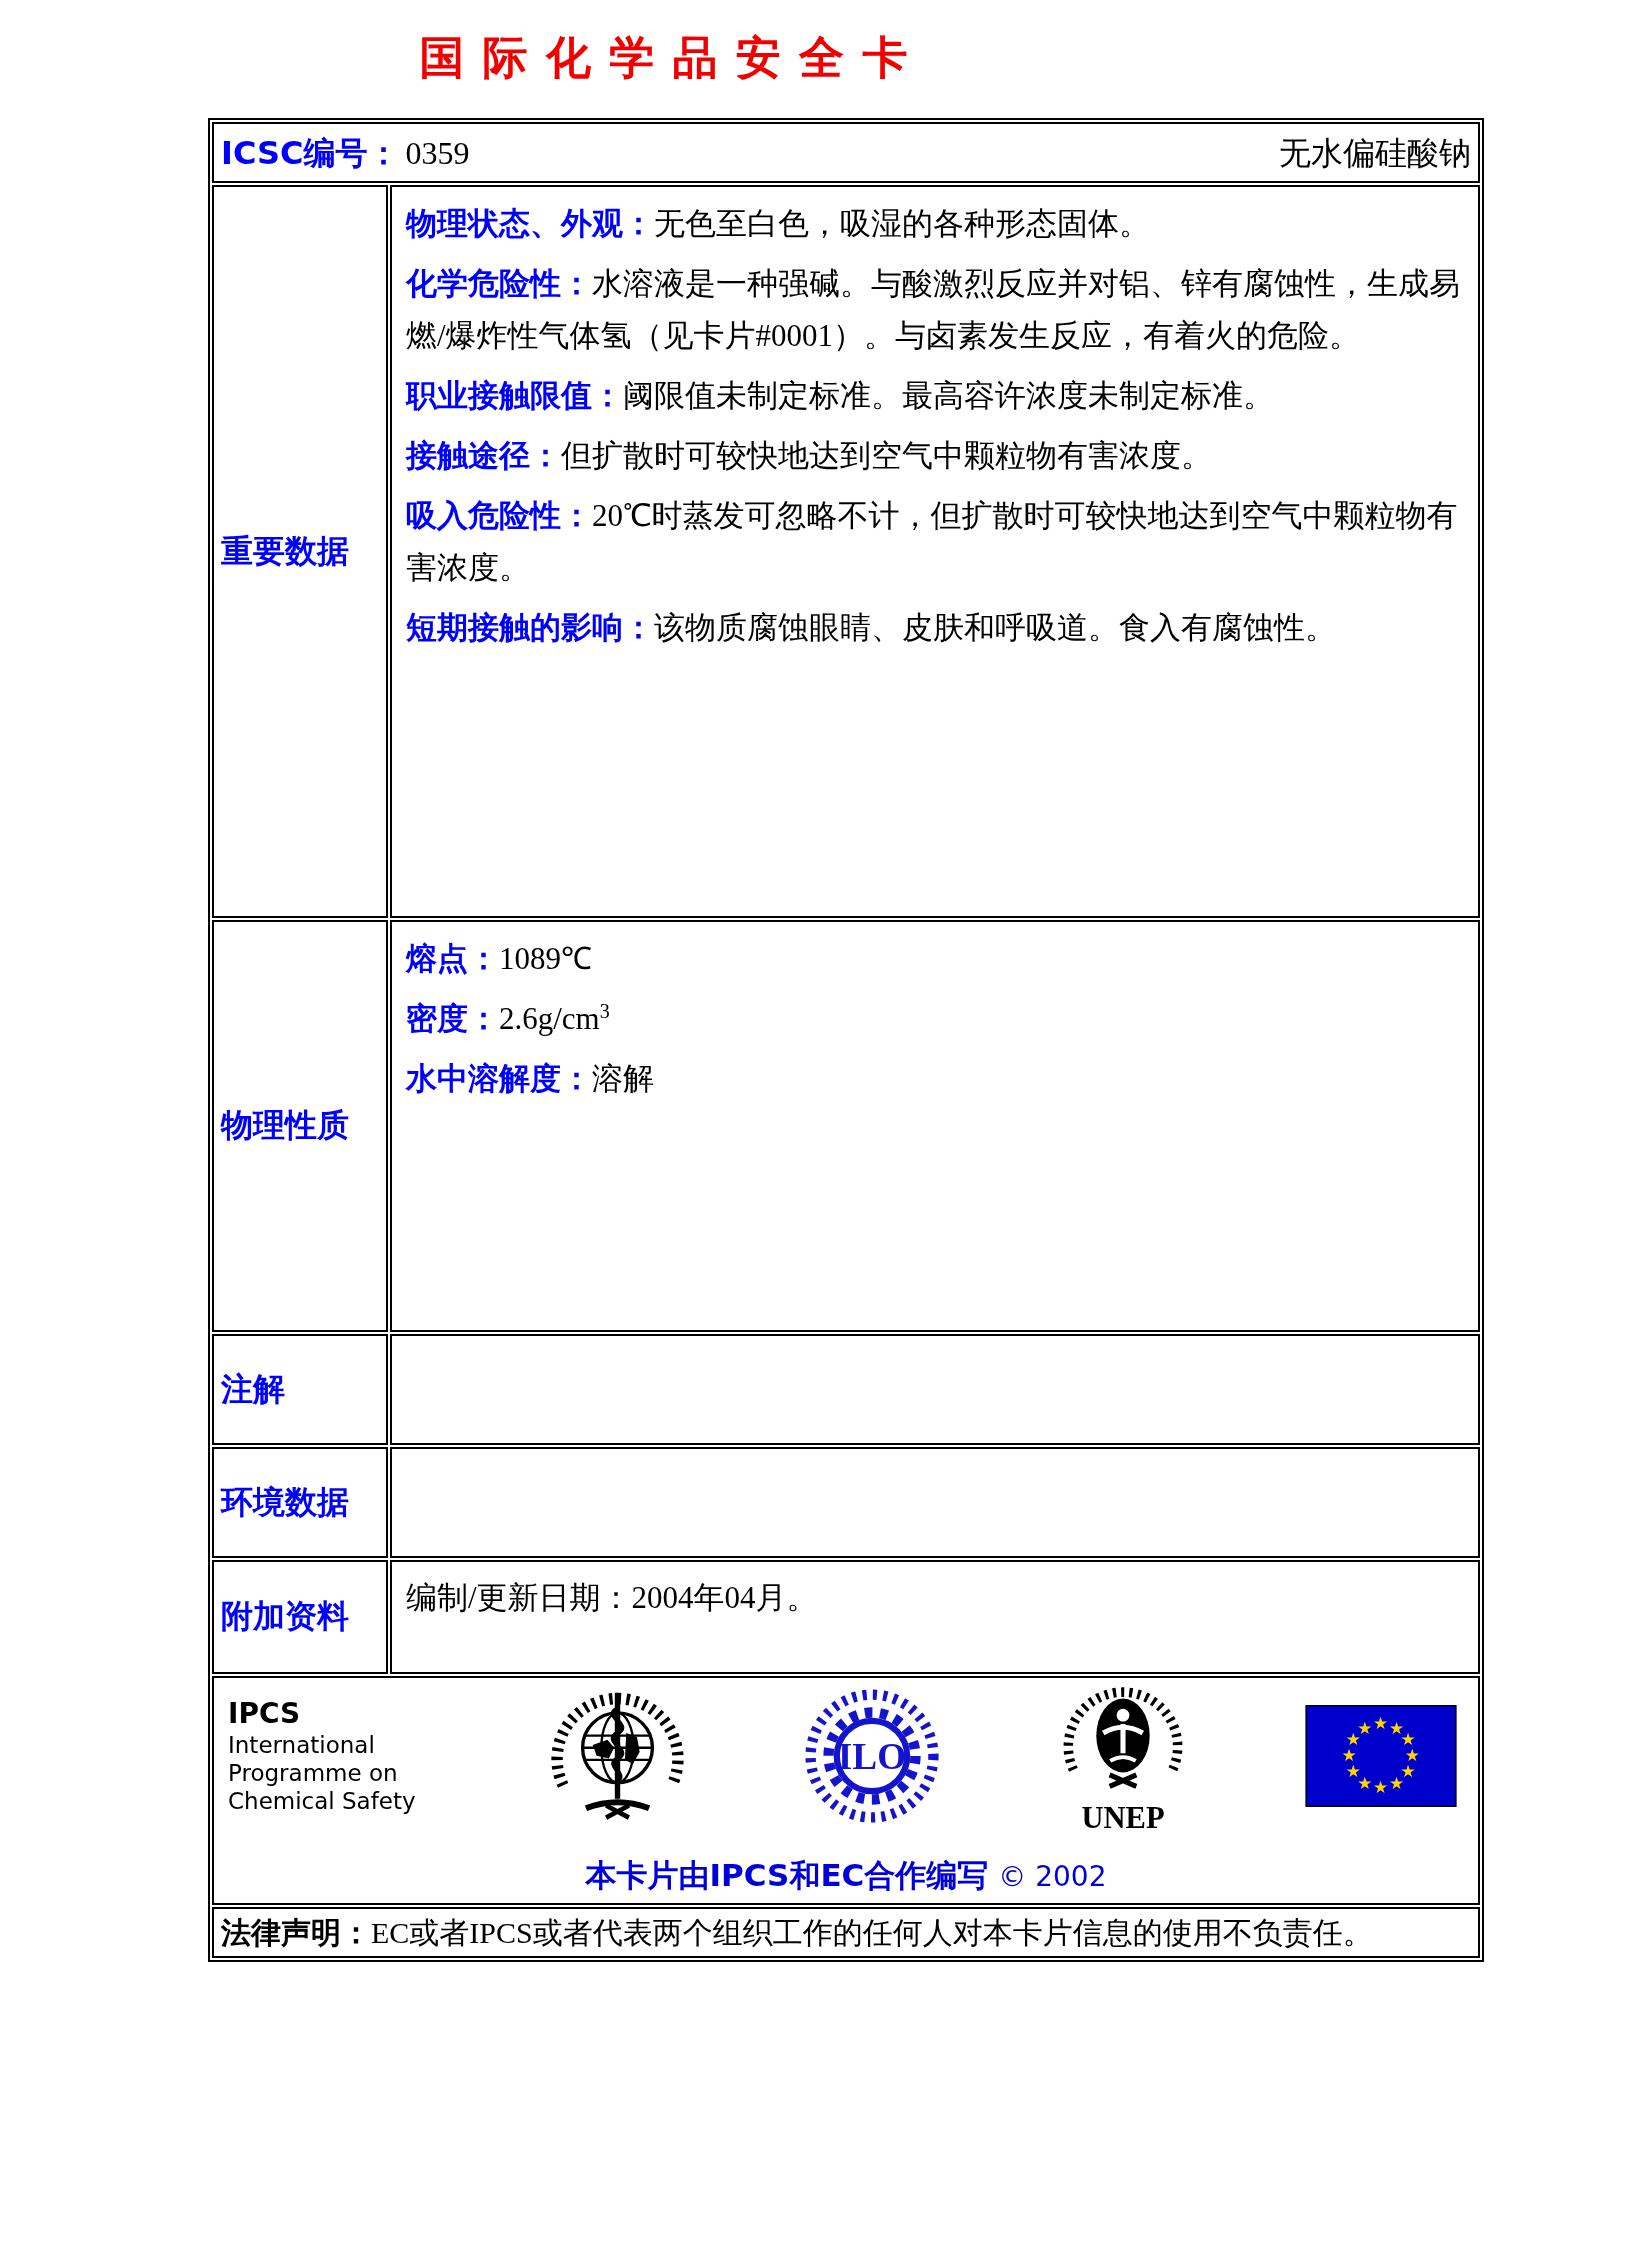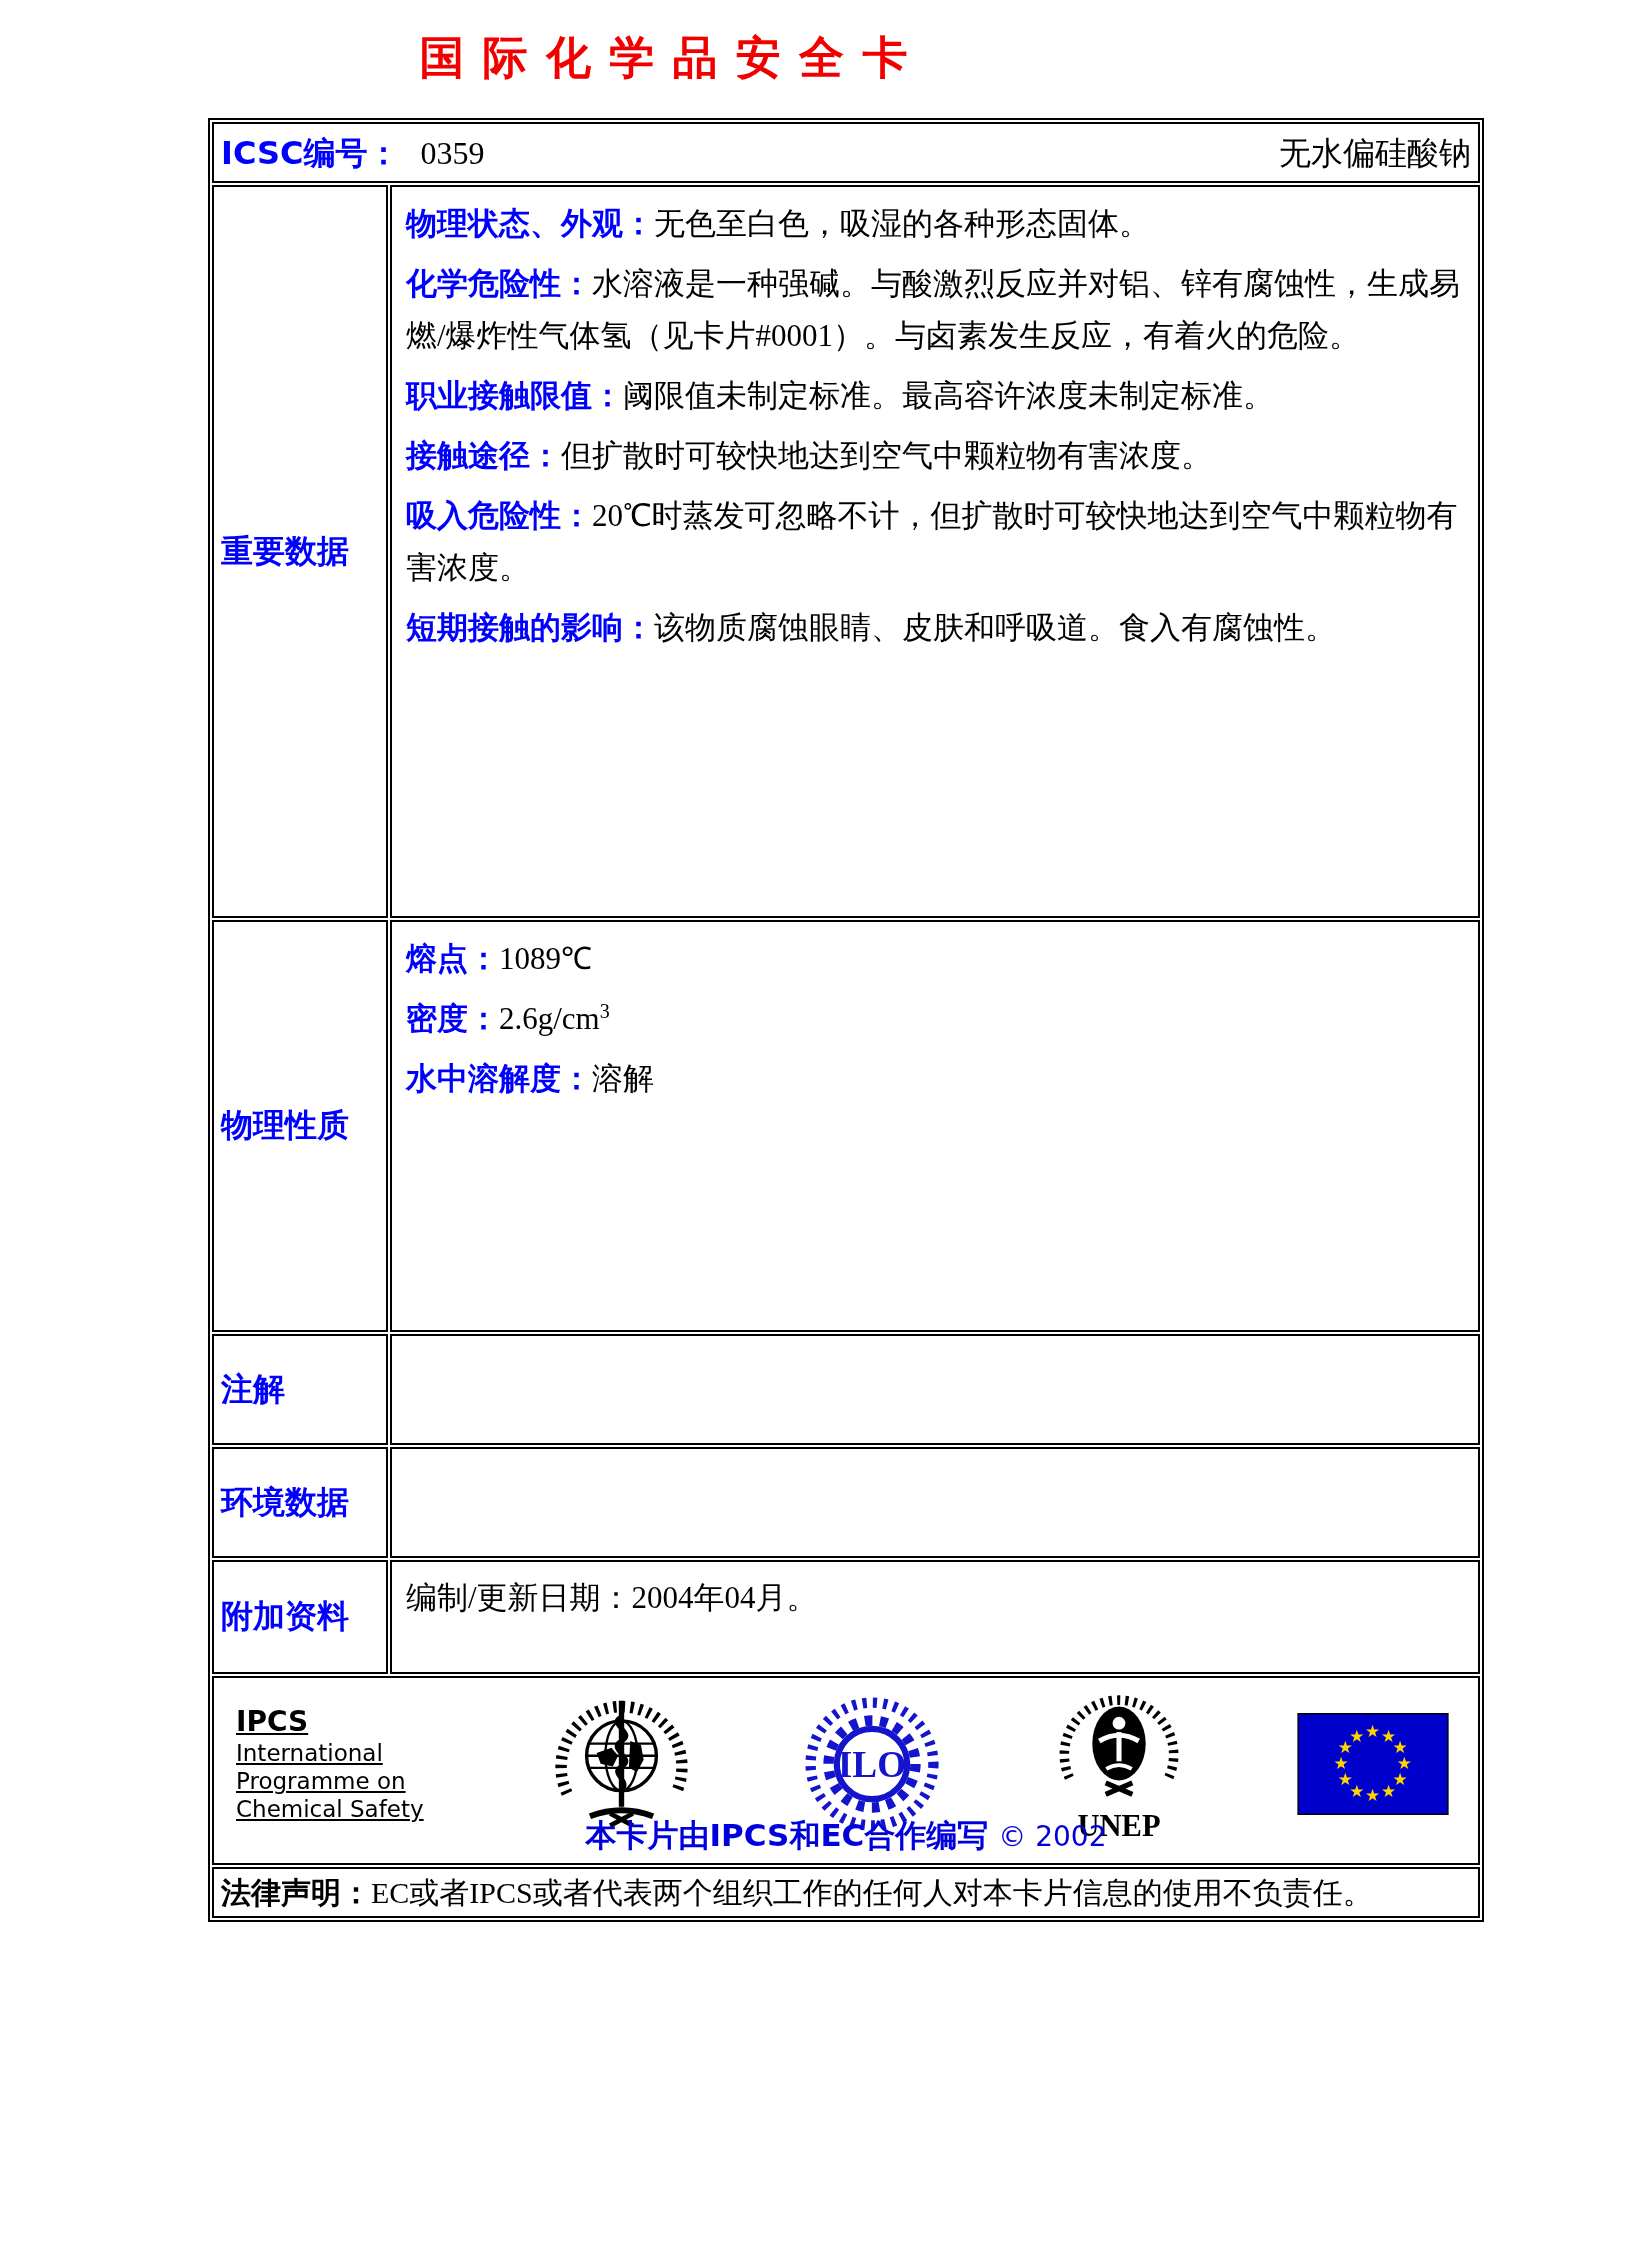--- a/index.html
+++ b/index.html
@@ -31,40 +31,40 @@
   td{border:2.1px solid #000;padding:2.8px 7px;vertical-align:top;background:#fff;}
   .header-cell{height:61px;}
   .header-inner{
     display:flex;justify-content:space-between;align-items:center;
     height:100%;font-size:32px;line-height:42px;
   }
   .icsc-label{
     color:var(--label_blue,#0000FF);font-weight:bold;
     font-family:"DejaVu Sans",sans-serif;
   }
-  .icsc-number{margin-left:21px;}
+  .icsc-number{margin-left:6px;}
   .chemical-name{text-align:right;}
   .label-cell{
     vertical-align:middle;
     color:var(--label_blue,#0000FF);font-weight:bold;font-size:32px;
     font-family:"DejaVu Sans",sans-serif;
   }
   .content-cell{font-size:31px;line-height:52px;}
   .content-cell p{margin:7px;}
   .inline-label{
     color:var(--label_blue,#0000FF);font-weight:bold;
     font-family:"DejaVu Sans",sans-serif;
   }
   .cell-important{height:733px;}
   .cell-physical{height:412px;}
   .cell-env{height:111px;}
   .cell-notes{height:111px;}
   .cell-additional{height:114px;}
   sup{font-size:20px;line-height:0;}
-  .logos-cell{height:189px;position:relative;padding:12px;text-decoration:underline;}
+  .logos-cell{height:229px;position:relative;padding:4px;}
   .logos-row{
     display:flex;align-items:center;justify-content:space-between;
     padding:7px 17px 0 10px;height:141px;
   }
   .ipcs-block{font-family:"DejaVu Sans",sans-serif;width:204px;}
   .ipcs-acronym{font-size:28px;font-weight:bold;line-height:34px;}
   .ipcs-line{font-size:23px;line-height:28px;}
   .logo{display:block;}
   .credit-line{
     position:absolute;left:0;right:0;bottom:5.6px;text-align:center;

